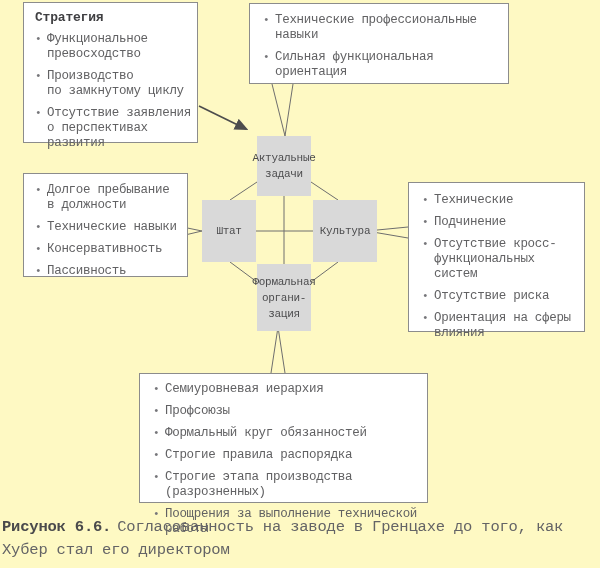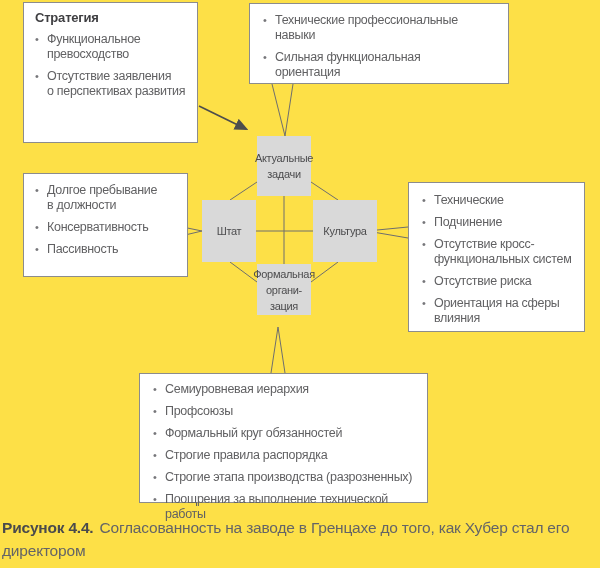--- a/index.html
+++ b/index.html
@@ -1,18 +1,18 @@
 <!DOCTYPE html>
 <html><head>
 <meta charset="utf-8">
 <style>
   html,body{margin:0;padding:0;background:#fff;}
   #stage{
-    position:relative;width:600px;height:568px;background:#fde047;overflow:hidden;
-    font-family:Liberation Sans, sans-serif;color:#58585a;
+    position:relative;width:600px;height:568px;background:#fef9c3;overflow:hidden;
+    font-family:Liberation Mono, monospace;color:#58585a;
   }
   svg.connectors{position:absolute;left:0;top:0;pointer-events:none;}
 
   
   .callout{
     position:absolute;background:#fff;border:1px solid #8c8c8c;
     box-sizing:border-box;
   }
   .callout ul{
     list-style:none;margin:0;padding:0;
@@ -85,38 +85,41 @@
     <g>
       <line x1="199" y1="106" x2="246" y2="129" stroke="#4d4d4d" stroke-width="1.7" marker-end="url(#ah)"></line>
     </g>
   </svg>
 
   <div class="callout" style="left:23px;top:2px;width:175px;height:141px;padding:7px 4px 6px 10px;">
     <div class="callout-title">Стратегия</div>
     <ul>
         <li>Функциональное
 превосходство</li>
+        <li>Производство
+по замкнутому циклу</li>
         <li>Отсутствие заявления
 о перспективах развития</li>
       </ul>
   </div>
 
   <div class="callout" style="left:249px;top:3px;width:260px;height:81px;padding:9px 4px 6px 12px;">
     <ul>
         <li>Технические профессиональные
 навыки</li>
         <li>Сильная функциональная
 ориентация</li>
       </ul>
   </div>
 
   <div class="callout" style="left:23px;top:173px;width:165px;height:104px;padding:9px 2px 6px 10px;">
     <ul>
         <li>Долгое пребывание
 в должности</li>
+        <li>Технические навыки</li>
         <li>Консервативность</li>
         <li>Пассивность</li>
       </ul>
   </div>
 
   <div class="callout" style="left:408px;top:182px;width:177px;height:150px;padding:10px 2px 6px 12px;">
     <ul>
         <li>Технические</li>
         <li>Подчинение</li>
         <li>Отсутствие кросс-
@@ -141,23 +144,23 @@
   <div class="node" style="left:257px;top:136px;width:54px;height:60px;">
     <span class="nlabel">Актуальные
 задачи</span>
   </div>
   <div class="node" style="left:202px;top:200px;width:54px;height:62px;">
     <span class="nlabel">Штат</span>
   </div>
   <div class="node" style="left:313px;top:200px;width:64px;height:62px;">
     <span class="nlabel">Культура</span>
   </div>
-  <div class="node" style="left:257px;top:264px;width:54px;height:51px;">
+  <div class="node" style="left:257px;top:264px;width:54px;height:67px;">
     <span class="nlabel">Формальная
 органи-
 зация</span>
   </div>
 
   <div class="caption">
-    <b>Рисунок 4.4.</b><span>Согласованность на заводе в Гренцахе до того, как Хубер стал его директором</span>
+    <b>Рисунок 6.6.</b><span>Согласованность на заводе в Гренцахе до того, как Хубер стал его директором</span>
   </div>
 
 </div>
 
 </body></html>

